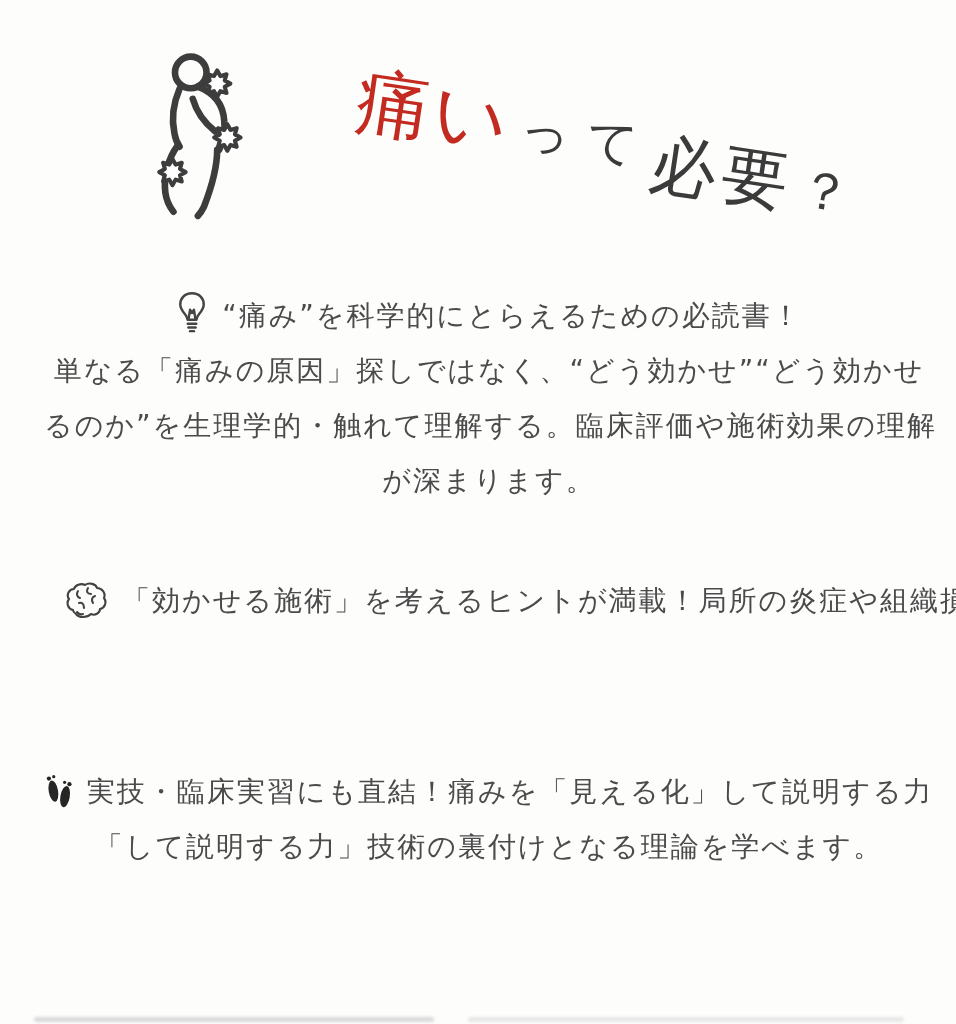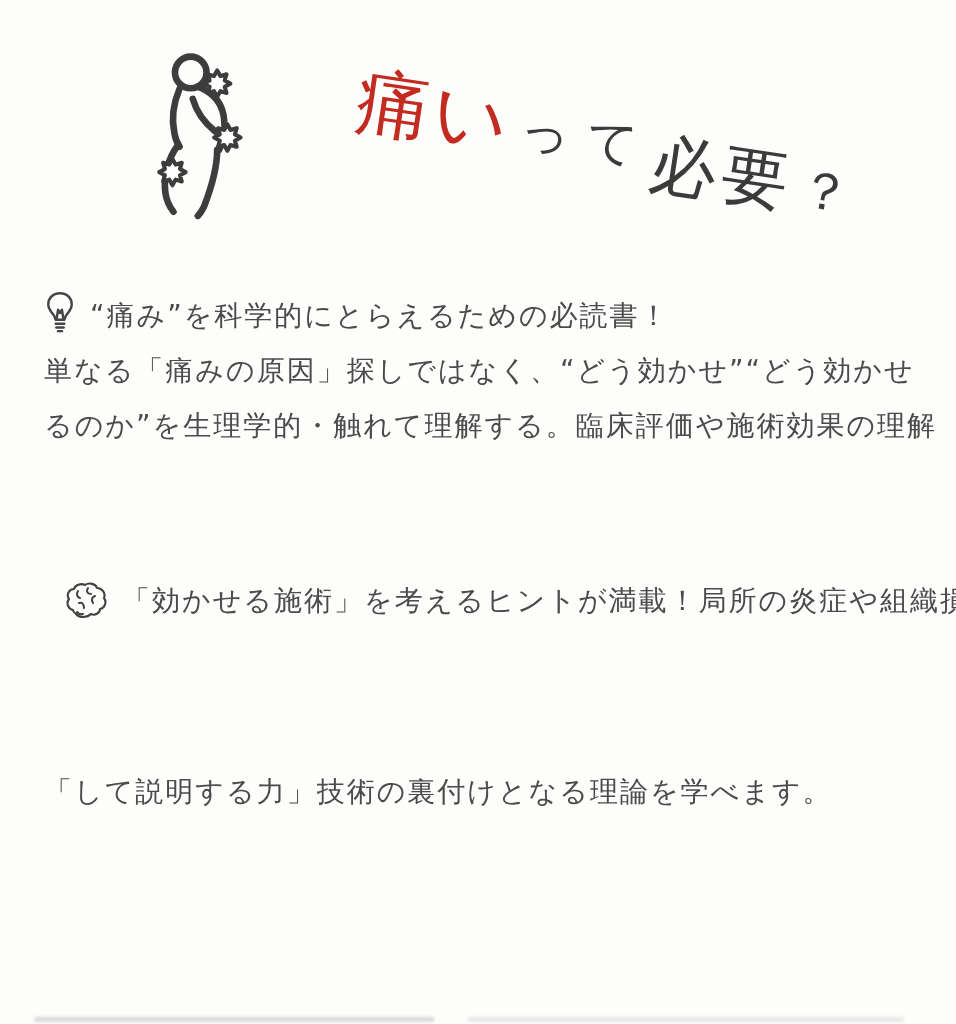--- a/index.html
+++ b/index.html
@@ -56,20 +56,21 @@
     font-size:28px;
     letter-spacing:2px;
     color:#4b4b4b;
   }
   .para-1 { top:288px; }
   .para-2 { top:573px;margin-left:20px; }
   .para-3 { top:764px; }
   .pline {
     height:55px; line-height:55px;
     white-space:nowrap;
+    text-align:center;
   }
   .inline-icon {
     display:inline-block;
     vertical-align:-10px;
     margin-right:14px;
   }
   .inline-icon svg { display:block; }
 
   
   .smudge {
@@ -120,39 +121,54 @@
             <path d="M 11.8 26 L 13.2 17.5 L 15 20.5 L 16.8 17.5 L 18.2 26"></path>
             <path d="M 11 30.5 L 19 30.5"></path>
             <path d="M 11.6 34 L 18.4 34"></path>
             <path d="M 13.2 37.5 L 16.8 37.5"></path>
           </g>
         </svg>
       </span><span>“痛み”を科学的にとらえるための必読書！</span>
     </div>
     <div class="pline">単なる「痛みの原因」探しではなく、“どう効かせ”“どう効かせ</div>
     <div class="pline">るのか”を生理学的・触れて理解する。臨床評価や施術効果の理解</div>
+    <div class="pline">が深まります。</div>
   </div>
 
   <div class="para para-2">
     <div class="pline">
       <span class="inline-icon">
         <svg viewBox="0 0 44 38" width="44" height="38">
           <g fill="none" stroke="#424242" stroke-width="2.1" stroke-linecap="round" stroke-linejoin="round">
             <path d="M 9 28 C 4 27 2 21 5 17 C 2 13 5 7 10 7 C 11 3 17 1 21 3 C 25 0 32 2 33 6 C 38 6 42 11 40 16 C 43 20 41 26 36 27 C 36 31 31 34 27 32 C 23 36 15 36 12 32 C 10.5 31 9 30 9 28 Z"></path>
             <path d="M 14 9 C 12 12 13 15 16 16"></path>
             <path d="M 24 6 C 22 9 23 12 27 12"></path>
             <path d="M 31 14 C 28 15 27 18 29 21"></path>
             <path d="M 15 21 C 18 20 20 22 20 26"></path>
             <path d="M 13 30 C 14.5 32 17 32.8 19 32"></path>
           </g>
         </svg>
       </span><span>「効かせる施術」を考えるヒントが満載！局所の炎症や組織損</span>
     </div>
   </div>
 
   <div class="para para-3">
+    <div class="pline">
+      <span class="inline-icon">
+        <svg viewBox="0 0 30 40" width="28" height="38">
+          <g fill="#262626">
+            <ellipse cx="9" cy="19" rx="5" ry="11.5" transform="rotate(-10 9 19)"></ellipse>
+            <circle cx="4.2" cy="5.6" r="2.3"></circle>
+            <circle cx="9.4" cy="3.6" r="1.7"></circle>
+            <ellipse cx="21.5" cy="25" rx="5" ry="11.5" transform="rotate(10 21.5 25)"></ellipse>
+            <circle cx="26.2" cy="11.6" r="2.3"></circle>
+            <circle cx="21" cy="9.6" r="1.7"></circle>
+          </g>
+        </svg>
+      </span><span>実技・臨床実習にも直結！痛みを「見える化」して説明する力</span>
+    </div>
     <div class="pline">「して説明する力」技術の裏付けとなる理論を学べます。</div>
   </div>
 
   <div class="smudge smudge-a"></div>
   <div class="smudge smudge-b"></div>
 
 </div>
 
 </body></html>

